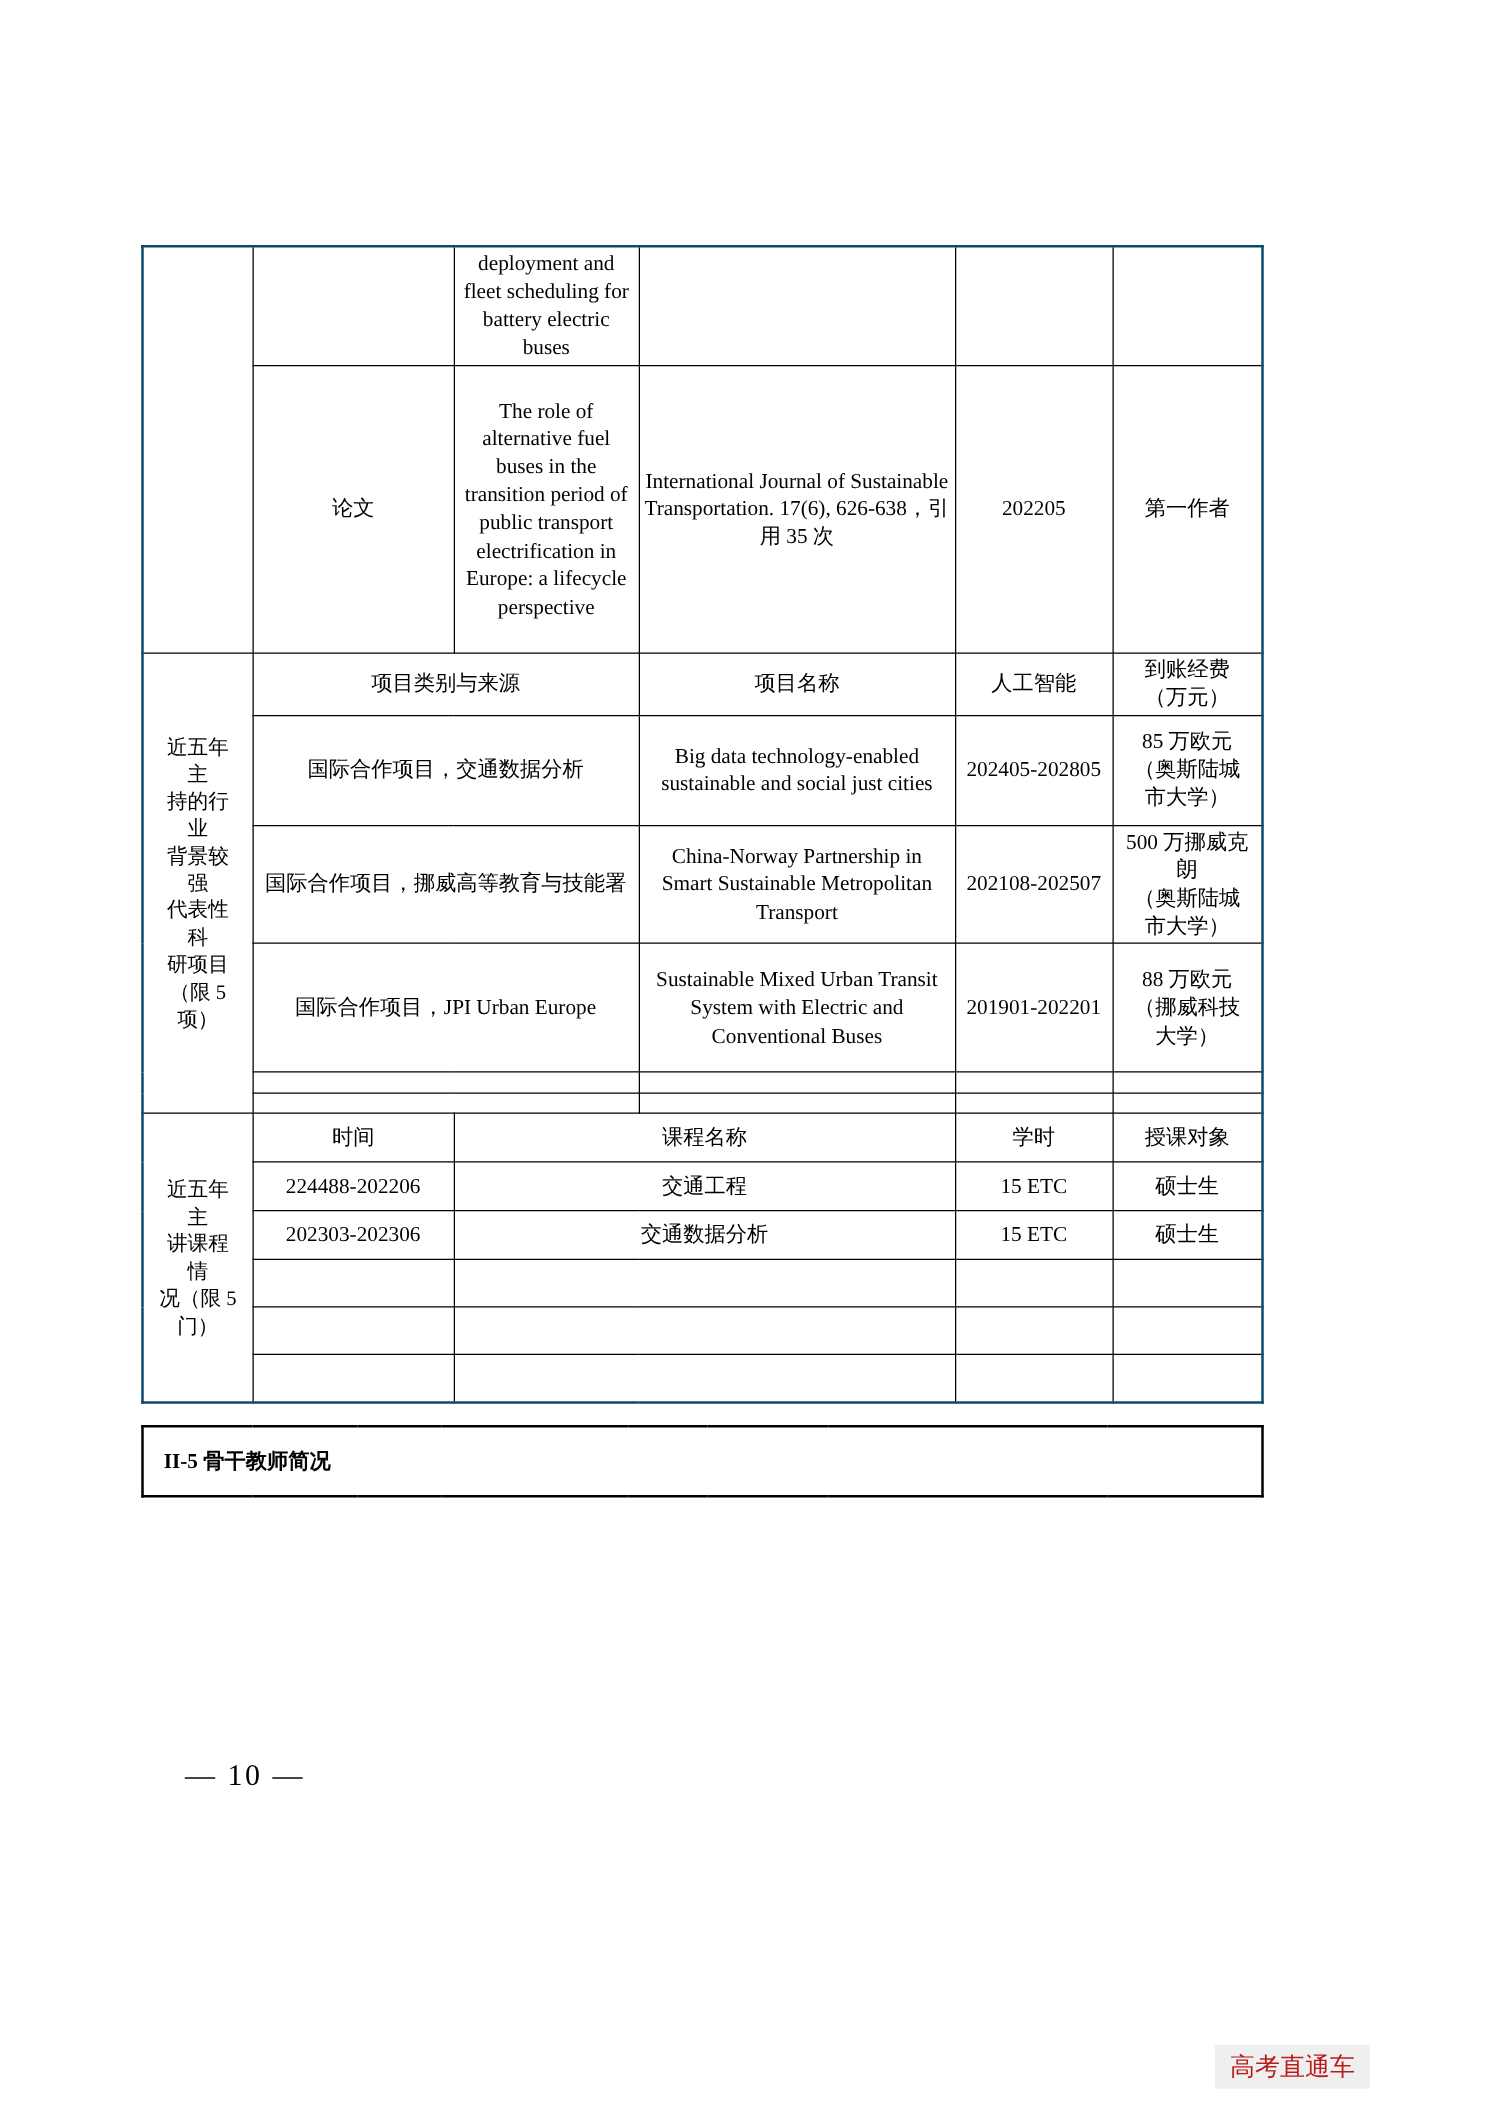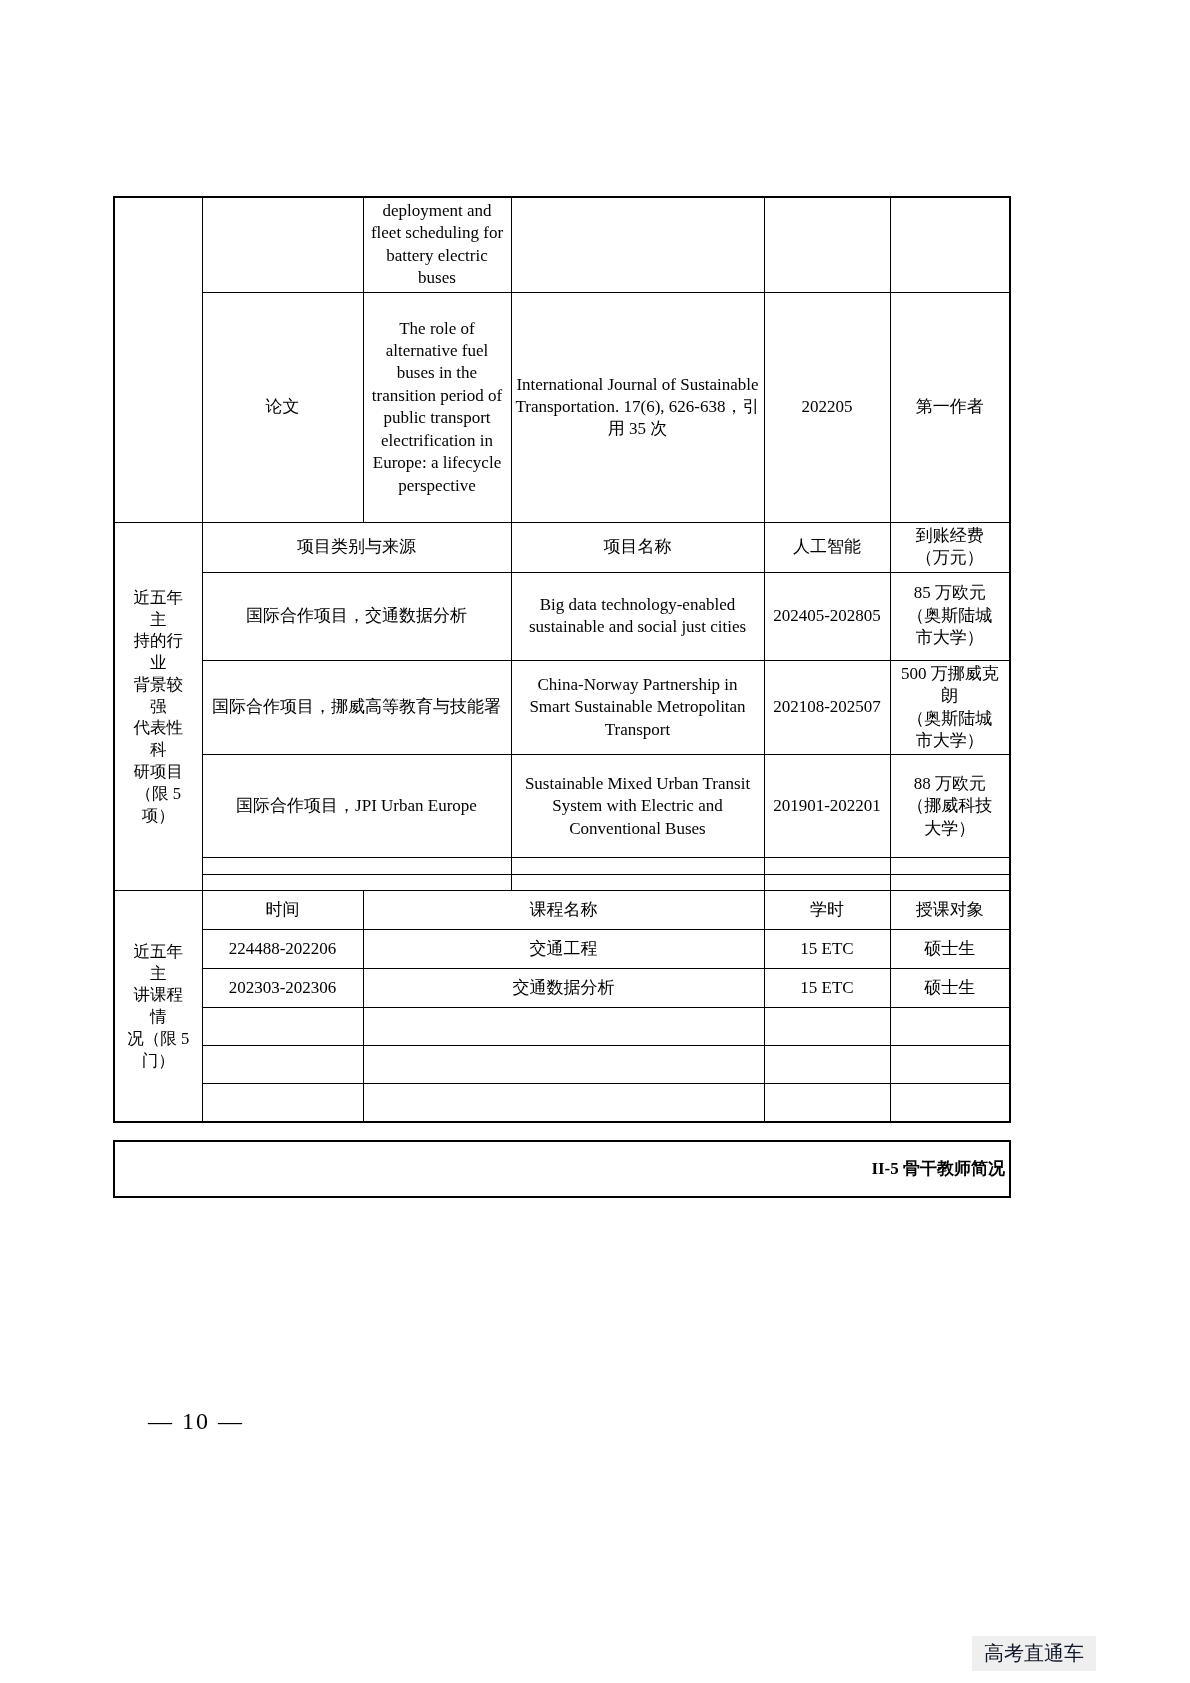--- a/index.html
+++ b/index.html
@@ -19,39 +19,39 @@
     border: 1px solid #000;
     text-align: center;
     vertical-align: middle;
     white-space: pre-line;
     font-size: 17px;
     line-height: 1.32;
     padding: 2px 4px;
     overflow: hidden;
     word-wrap: break-word;
   }
-  #main-table   { left: 113px; top: 196px;  width: 896px; border: 2px solid #000000; }
+  #main-table   { left: 113px; top: 196px;  width: 896px; border: 2px solid #0c4a6e; }
   #teacher-table{ left: 113px; top: 1140px; width: 896px; border: 2px solid #000; }
 
   .h16{height:16px}.h17{height:17px}.h38{height:38px}.h39{height:39px}
   .h47{height:47px}.h56{height:56px}.h63{height:63px}.h88{height:88px}
   .h89{height:89px}.h92{height:92px}.h103{height:103px}.h230{height:230px}
 
-  .al   { text-align: right; padding-left: 16px; }
+  .al   { text-align: left; padding-left: 16px; }
   .bold { font-weight: bold; }
   .top  { vertical-align: top; }
   .vlabel { font-size: 16.5px; padding: 12px; }
 
   .footer {
     position: absolute; left: 148px; top: 1408px;
     font-size: 24px; letter-spacing: 2px;
   }
   .watermark {
     position: absolute; left: 972px; top: 1636px;
-    font-size: 20px; color: #0f172a;
+    font-size: 20px; color: #b91c1c;
     background: #efefef; padding: 4px 12px;
     font-family: Liberation Sans, sans-serif;
   }
 </style>
 </head>
 <body>
 
 <table id="main-table">
   <colgroup>
     <col style="width:88px">

